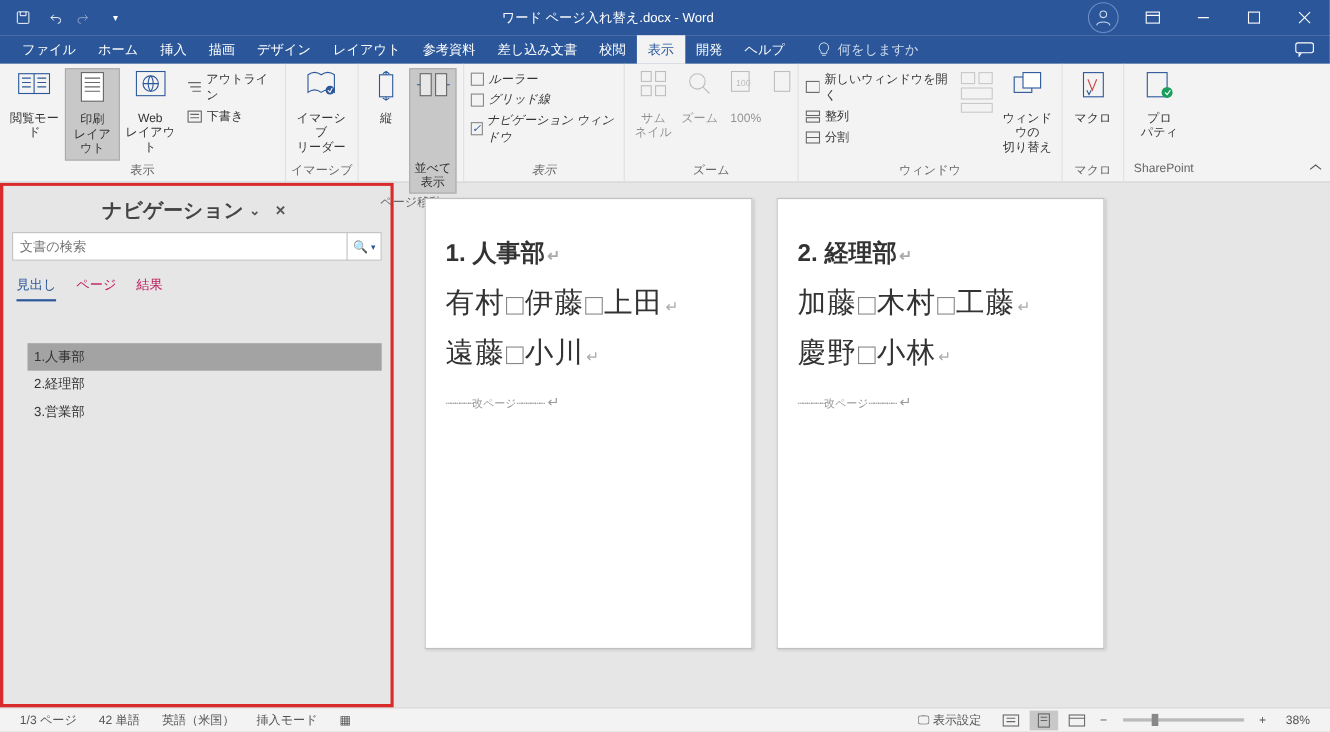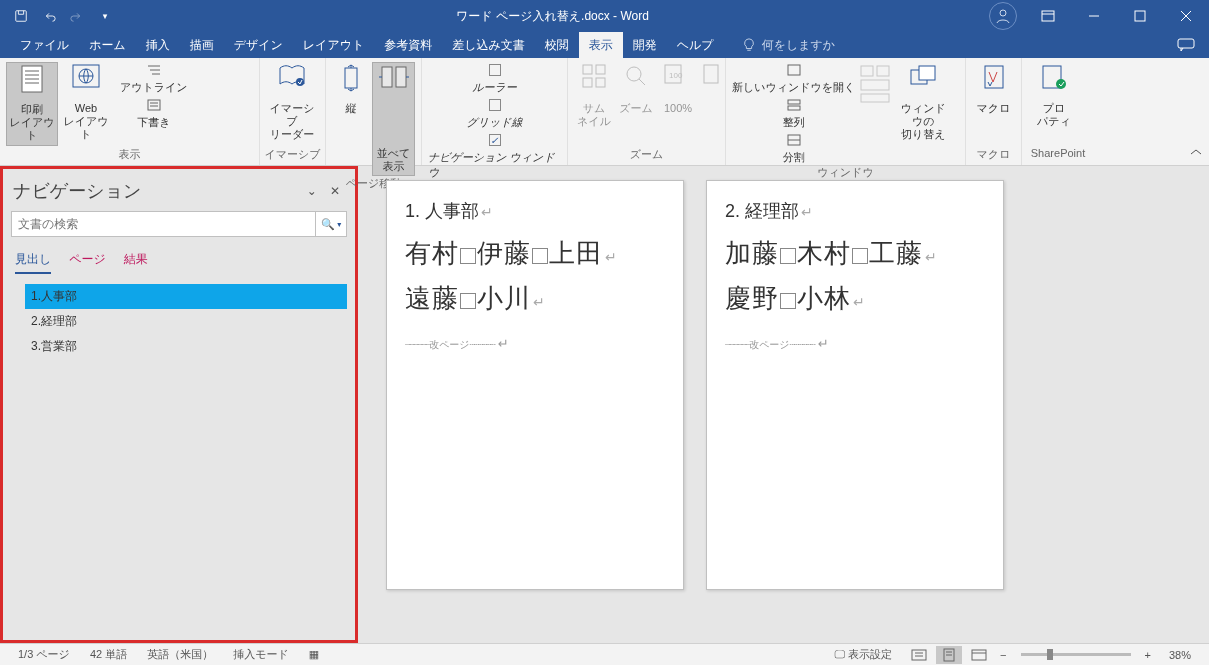--- a/index.html
+++ b/index.html
@@ -21,44 +21,44 @@
   .tabbar .tail { flex:1; display:flex; justify-content:flex-end; align-items:center; padding-right:14px; }
 
   .ribbon { height: 108px; background: #f3f3f3; border-bottom: 1px solid #d0d0d0; display: flex; position:relative; }
   .rgroup { height: 100%; border-right: 1px solid #e0e0e0; display: flex; flex-direction: column; }
   .rgroup .body { flex:1; display:flex; align-items:flex-start; padding:4px 6px 0 6px; gap:2px; }
   .rgroup .label { height:18px; text-align:center; font-size:11px; color:#666; }
   .bigbtn { width:52px; display:flex; flex-direction:column; align-items:center; padding:2px 2px; cursor:pointer; font-size:11px; line-height:1.2; text-align:center; }
   .bigbtn .icn { width:36px; height:36px; display:flex; align-items:flex-start; justify-content:center; margin-bottom:2px; }
   .bigbtn.active { background:#c8c8c8; border:1px solid #aaa; }
   .chklist { display:flex; flex-direction:column; gap:4px; padding-top:2px; }
-  .chk { display:flex; align-items:center; gap:4px; font-size:11px; cursor:pointer;flex-direction:column; }
+  .chk { display:flex; align-items:center; gap:4px; font-size:11px; cursor:pointer; }
   .chk .box { width:12px; height:12px; border:1px solid #888; display:inline-flex; align-items:center; justify-content:center; font-size:10px; color:#2b579a; }
   .collapse { position:absolute; right:6px; bottom:4px; cursor:pointer; color:#666; }
 
   .workarea { display:flex; height: calc(665px - 32px - 26px - 108px - 22px); }
 
   .navpane { width:358px; border:3px solid #d92b2b; background:#e6e6e6; display:flex; flex-direction:column; padding:6px 8px 8px 8px; }
-  .navpane .hdr { display:flex; align-items:center; justify-content:space-between; padding:4px 2px 8px 2px; }
+  .navpane .hdr { display:flex; align-items:center; justify-content:center; padding:4px 2px 8px 2px;font-weight:bold; }
   .navpane .hdr .ttl { font-size:18px; color:#444; }
   .navpane .hdr .ctrls span { width:20px; display:inline-flex; justify-content:center; cursor:pointer; color:#555; }
   .navpane .search { position:relative; }
   .navpane .search input { width:100%; height:26px; border:1px solid #c0c0c0; padding:0 34px 0 6px; font-size:12px; background:#fff; }
   .navpane .search .sbtn { position:absolute; right:0; top:0; height:26px; width:32px; border-left:1px solid #c0c0c0; display:flex; align-items:center; justify-content:center; cursor:pointer; color:#2b579a; font-size:11px; }
   .navtabs { display:flex; gap:18px; padding:14px 4px 4px 4px; }
   .navtabs .ntab { font-size:12px; color:#be185d; padding-bottom:4px; cursor:pointer; }
   .navtabs .ntab.active { color:#2b579a; border-bottom:2px solid #2b579a; }
   .headings { padding:6px 0 0 14px; }
   .headings .hitem { padding:4px 6px; font-size:12px; cursor:pointer; }
-  .headings .hitem.sel { background:#0ea5e9; }
+  .headings .hitem.sel { background:#a3a3a3;margin-top:28px; }
 
   .docarea { flex:1; background:#e6e6e6; padding:14px 16px 10px 28px; overflow:hidden; }
   .pagewrap { display:flex; gap:22px; }
   .page { width:298px; height:410px; background:#fff; border:1px solid #c0c0c0; box-shadow:1px 1px 3px rgba(0,0,0,0.15); position:relative; padding:18px 18px; font-family:"Yu Mincho", serif; }
-  .page h1 { font-size:18px; font-weight:normal; margin:0 0 10px 0; line-height:1.4; }
+  .page h1 { font-size:22px; font-weight:bold; margin:16px 0 10px 0; line-height:1.4; }
   .page p { font-size:26px; margin:0 0 6px 0; line-height:1.5; letter-spacing:1px; }
   .ret::after { content:"↵"; color:#aaa; font-size:14px; margin-left:2px; }
   .sq { display:inline-block; width:16px; height:16px; border:1px solid #888; vertical-align:-2px; margin:0 1px; }
   .pgbrk { font-size:10px; color:#999; margin-top:18px; }
   .pgbrk .dots::before { content:"┄┄┄┄┄┄"; letter-spacing:-2px; }
   .pgbrk .arr { font-size:13px; margin-left:4px; }
 
   .statusbar { height:22px; background:#f3f3f3; border-top:1px solid #d0d0d0; display:flex; align-items:center; font-size:11px; color:#555; padding:0 8px; }
   .statusbar .seg { padding:0 10px; }
   .statusbar .right { margin-left:auto; display:flex; align-items:center; gap:4px; }
@@ -148,20 +148,29 @@
     <svg width="18" height="14" viewBox="0 0 18 14" stroke="#fff" fill="none">
         <rect x="1" y="1" width="16" height="9" rx="2"></rect>
         <path d="M6 10l-2 3v-3"></path>
       </svg>
   </div>
 </div>
 
 <div class="ribbon">
   <div class="rgroup" style="width:260px;">
     <div class="body">
+      <div class="bigbtn">
+          <div class="icn">
+            <svg width="30" height="24" viewBox="0 0 30 24" stroke="#2b579a" fill="none">
+              <rect x="1" y="3" width="28" height="18"></rect>
+              <path d="M15 3v18M4 7h8M4 11h8M4 15h8M18 7h8M18 11h8M18 15h8"></path>
+            </svg>
+          </div>
+          <span>閲覧モード</span>
+        </div>
       <div class="bigbtn active">
           <div class="icn">
             <svg width="24" height="28" viewBox="0 0 24 28" stroke="#666" fill="#fff">
               <rect x="2" y="1" width="20" height="26"></rect>
               <path d="M5 6h14M5 10h14M5 14h14M5 18h14"></path>
             </svg>
           </div>
           <span style="white-space:pre-line">印刷
 レイアウト</span>
         </div>

